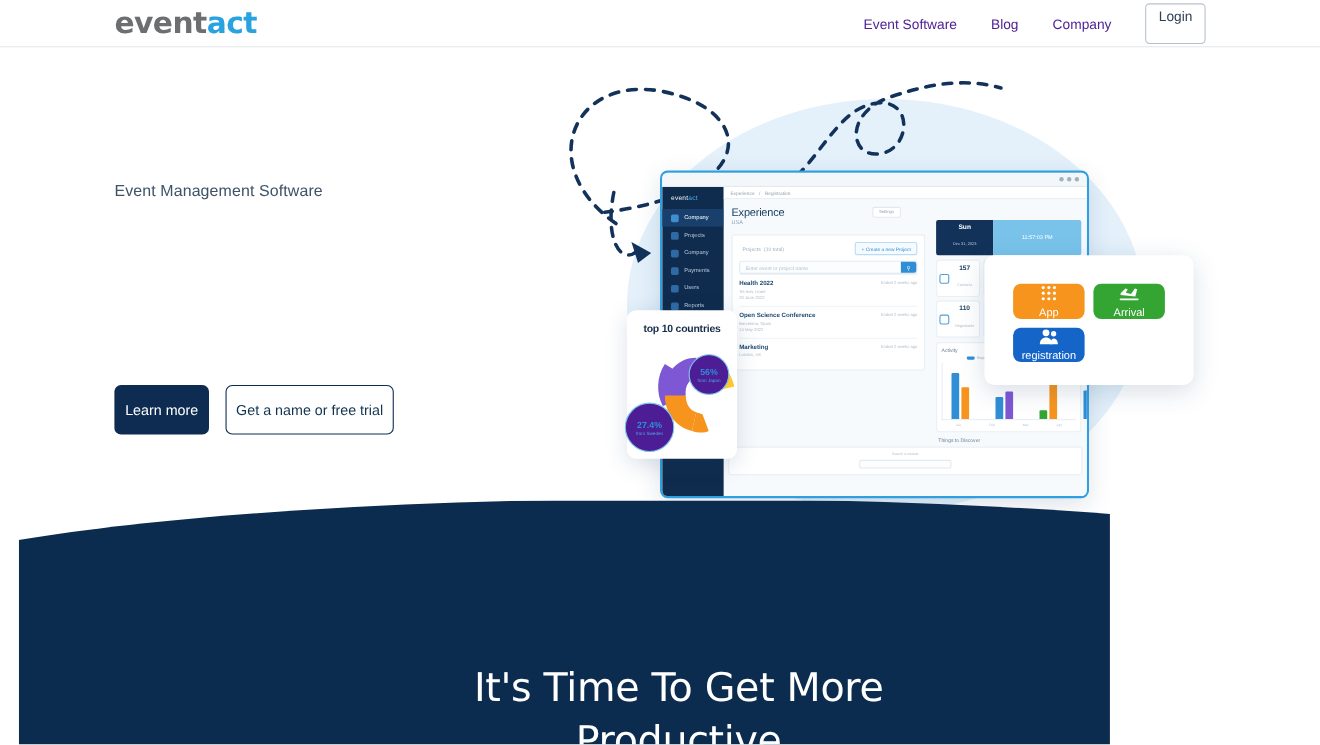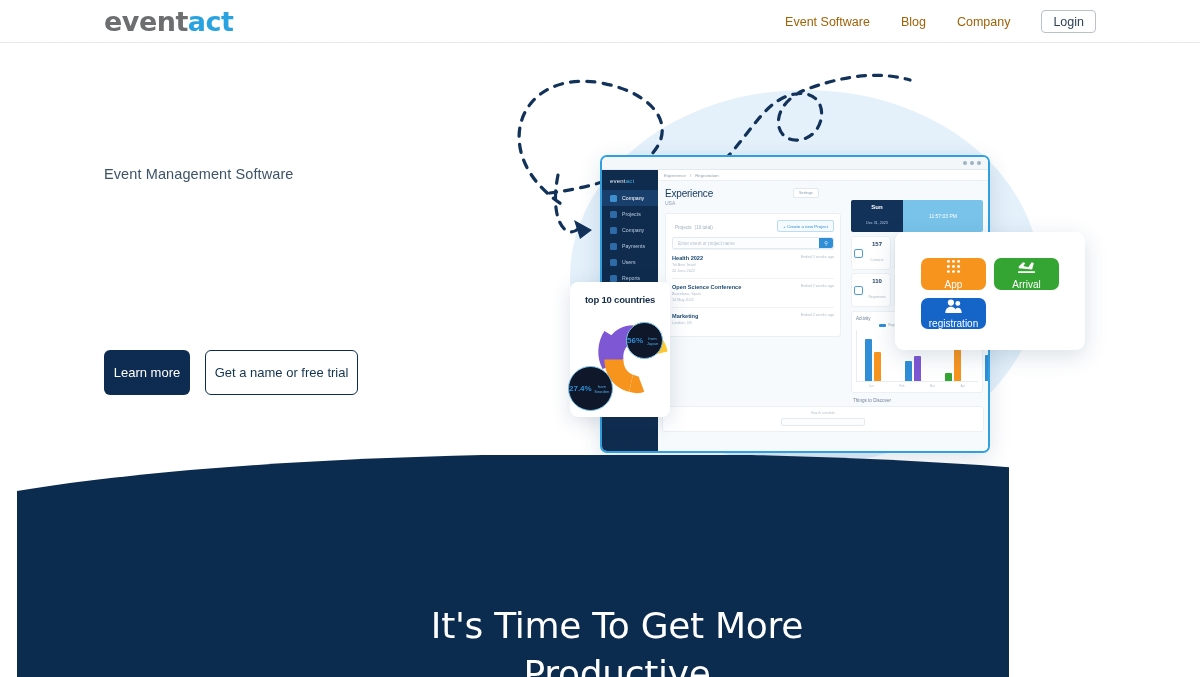--- a/index.html
+++ b/index.html
@@ -23,27 +23,27 @@
     position: absolute; left: 104px; top: 8px;
     font-size: 27px; font-weight: 600; letter-spacing: -0.5px;
     line-height: 27px;
     font-family: "DejaVu Sans", sans-serif;
   }
   .logo .l-event { color: #6d6e70; }
   .logo .l-act { color: #29a3e0; }
 
   .nav { position: absolute; right: 104px; top: 0; height: 43px; display: flex; align-items: center; gap: 31px; }
   .nav-link {
-    font-size: 12.5px; color: #a16207; text-decoration: none;
+    font-size: 12.5px; color: #4c1d95; text-decoration: none;
     white-space: nowrap; cursor: pointer;
   }
   .nav-login {
     font-size: 12.5px; color: #2e4256;
     border: 1px solid #b9c2cb; border-radius: 4px;
-    padding: 5px 11px 4px; background: #fff; cursor: pointer;
+    padding: 5px 11px 18px; background: #fff; cursor: pointer;
     font-family: "Liberation Sans", sans-serif;
     line-height: 1;
   }
 
   
   .hero-eyebrow {
     position: absolute; left: 104px; top: 166px;
     font-size: 14.5px; color: #3d5367; letter-spacing: 0.1px;
   }
   .hero-title {
@@ -220,22 +220,22 @@
   
   .countries {
     position: absolute; left: 60px; top: 222px; width: 100px; height: 135px;
     background: #ffffff; border-radius: 8px;
     box-shadow: 0 5px 20px rgba(30,70,110,0.16);
     z-index: 6;
   }
   .c-title { text-align: center; font-size: 9.5px; color: #152c49; font-weight: 700; padding-top: 12px; letter-spacing: -0.2px; }
   .donut { position: absolute; left: 12px; top: 30px; }
   .badge {
-    position: absolute; border-radius: 50%; background: #0f172a;
-    border: 1px solid #7cc3ea; display: flex; flex-direction: row;
+    position: absolute; border-radius: 50%; background: #4c1d95;
+    border: 1px solid #7cc3ea; display: flex; flex-direction: column;
     align-items: center; justify-content: center; text-align: center;
   }
   .badge b { font-size: 8px; color: #2f8ed6; font-weight: 700; display: block; line-height: 9px; }
   .badge i { font-style: normal; font-size: 4.2px; color: #4ea6dd; }
   .badge-jp { right: 7px; top: 40px; width: 37px; height: 37px; }
   .badge-se { left: -2px; bottom: 6px; width: 45px; height: 45px; }
 
   
   .tiles {
     position: absolute; right: 25px; top: 172px; width: 190px; height: 118px;

